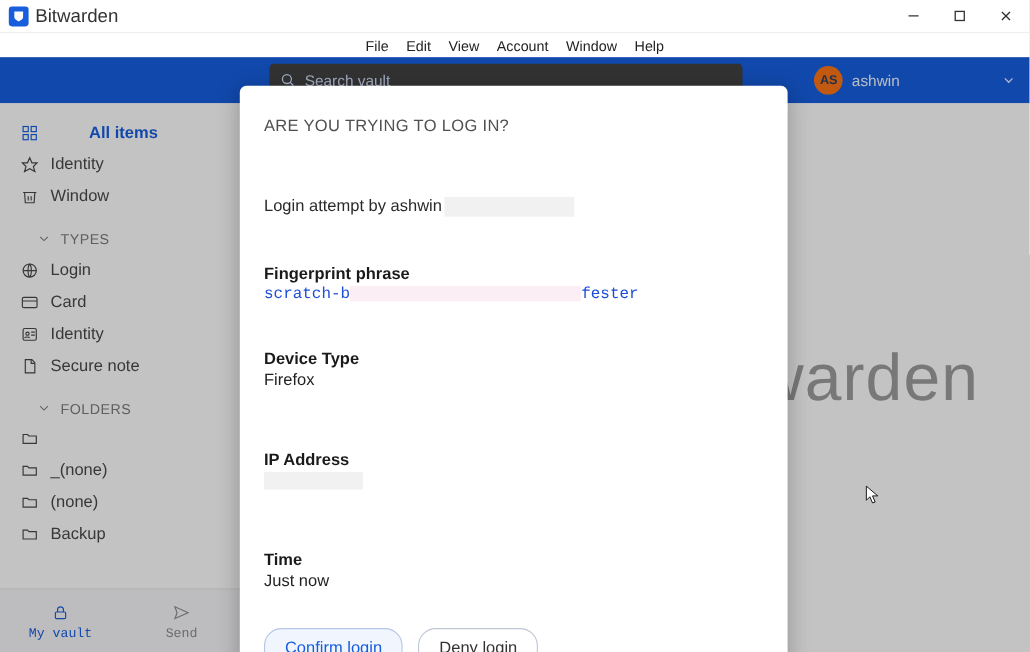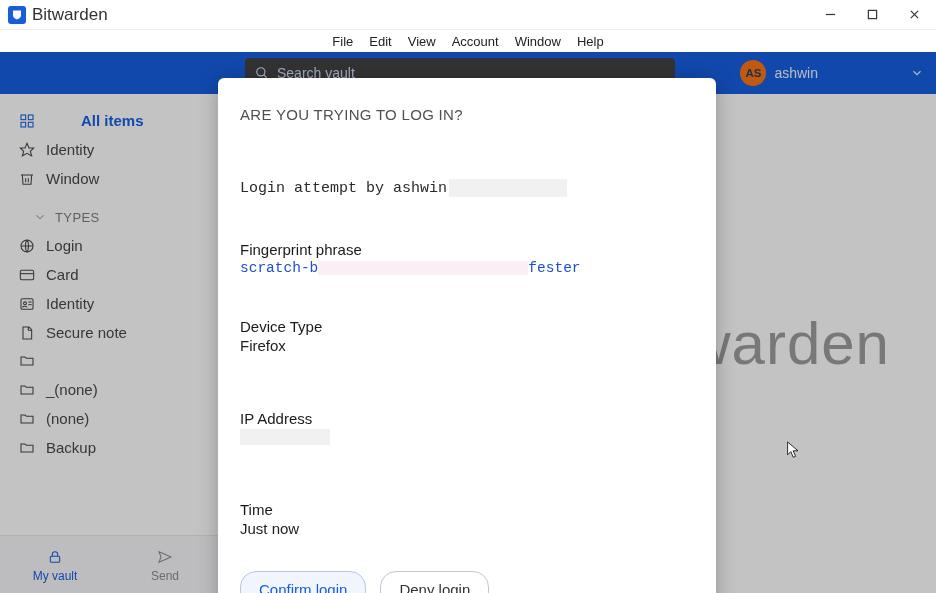--- a/index.html
+++ b/index.html
@@ -35,37 +35,37 @@
     .sidebar { width: 220px; background: #fafafa; padding-top: 12px; position:relative; }
     .nav-item { display:flex; align-items:center; gap:10px; padding: 6px 18px; font-size:15px; color:#484848; cursor:pointer; }
     .nav-item.active { color:#175ddc; font-weight:600;gap:45px; }
     .nav-item .ico { width:18px; display:flex; justify-content:center; }
     .section-head { display:flex; align-items:center; gap:8px; padding: 16px 33px 6px; font-size:13px; color:#7b7b7b; letter-spacing:0.4px; }
     .section-head .ico { width:14px; display:flex; }
     .section-head .plus { margin-left:auto; display:flex; }
 
     
     .bottom-tabs { position:absolute; bottom:0; left:0; right:0; height:58px; background:#f2f3f5; display:flex; border-top:1px solid #e3e3e3; }
-    .btab { flex:1; display:flex; flex-direction:column; align-items:center; justify-content:center; gap:2px; font-size:12px; color:#8a8a8a; cursor:pointer;}
+    .btab { flex:1; display:flex; flex-direction:column; align-items:center; justify-content:center; gap:2px; font-size:12px; color:#8a8a8a; cursor:pointer;font-family:Liberation Mono, monospace;}
     .btab.active { color:#175ddc; }
     .btab .ico { height:20px; display:flex; align-items:center; }
 
     
     .main-area { flex:1; position:relative; background:#fafafa; display:flex; align-items:center; justify-content:flex-end; }
     .brand-bg { font-size:60px; color:#9a9a9a; font-weight:300; letter-spacing:1px; padding-right:46px;}
 
     
     .dim-overlay { position:absolute; top:52px; left:0; right:0; bottom:0; background:rgba(0,0,0,0.22); }
 
     
     .modal { position:absolute; left:218px; top:78px; width:498px; background:#fff; border-radius:6px; box-shadow:0 4px 20px rgba(0,0,0,0.25); padding: 28px 22px 16px; z-index:50;}
     .modal h1 { font-size:15px; font-weight:400; color:#505050; letter-spacing:0.3px; margin-bottom:56px;}
-    .modal .attempt { font-size:15px; color:#2a2a2a; margin-bottom:44px;font-family:Liberation Mono, monospace; }
+    .modal .attempt { font-size:15px; color:#2a2a2a; margin-bottom:44px; }
     .modal .blur { display:inline-block; width:118px; height:18px; background:#f1f1f1; vertical-align:middle; margin-left:2px;}
-    .flabel { font-weight:400; font-size:15px; color:#1a1a1a; margin-bottom:2px; }
+    .flabel { font-weight:700; font-size:15px; color:#1a1a1a; margin-bottom:2px; }
     .fp-val { font-family: "Consolas","Courier New",monospace; font-size:14.5px; color:#1d4ed8; margin-bottom:42px; }
     .fp-val .bl { display:inline-block; width:210px; height:14px; background:#fbeef5; vertical-align:middle; }
     .fval { font-size:15px; color:#222; margin-bottom:56px;}
     .fval.ipblur { display:block; width:90px; height:16px; background:#f1f1f1;}
     .modal .actions { display:flex; gap:14px; margin-top:34px;}
     .btn { padding: 9px 18px; border-radius:16px; font-size:15px; cursor:pointer; border:1px solid #bfc7d4; background:#fff; color:#333;}
     .btn.primary { color:#175ddc; background:#f1f5fd; border-color:#b6c6e7;}
 
     
     .cursor { position:absolute; left:786px; top:440px; z-index:60; pointer-events:none;}
@@ -208,20 +208,34 @@
     <div class="nav-item">
       <span class="ico">
           <svg viewBox="0 0 24 24">
             <path d="M6 3h9l4 4v14H6z"></path>
             <polyline points="14 3 14 8 19 8"></polyline>
           </svg>
         </span>
       <span>Secure note</span>
     </div>
 
+    <div class="section-head">
+      <span class="ico">
+          <svg viewBox="0 0 24 24">
+            <polyline points="6 9 12 15 18 9"></polyline>
+          </svg>
+        </span>
+      <span>FOLDERS</span>
+      <span class="plus">
+          <svg viewBox="0 0 24 24">
+            <line x1="12" y1="5" x2="12" y2="19"></line>
+            <line x1="5" y1="12" x2="19" y2="12"></line>
+          </svg>
+        </span>
+    </div>
     <div class="nav-item">
       <span class="ico">
           <svg viewBox="0 0 24 24">
             <path d="M3 6h6l2 2h10v10H3z"></path>
           </svg>
         </span>
       <span></span>
     </div>
     <div class="nav-item">
       <span class="ico">

